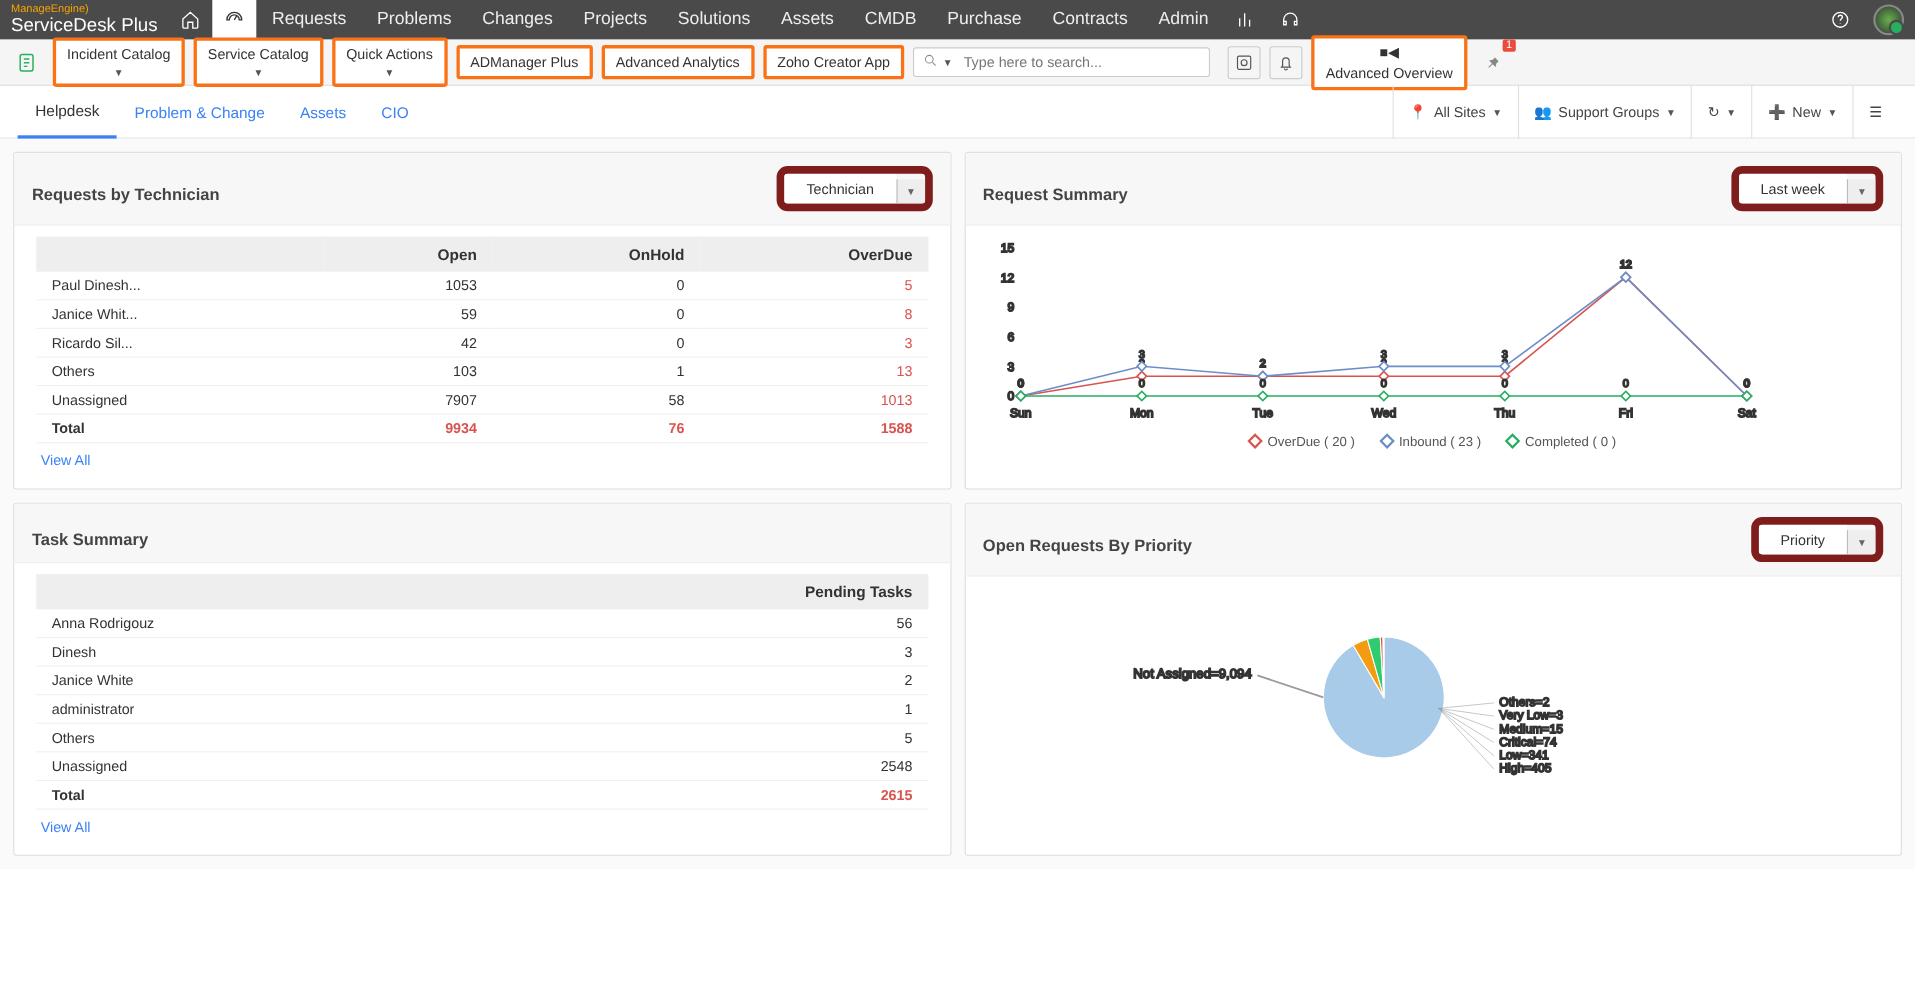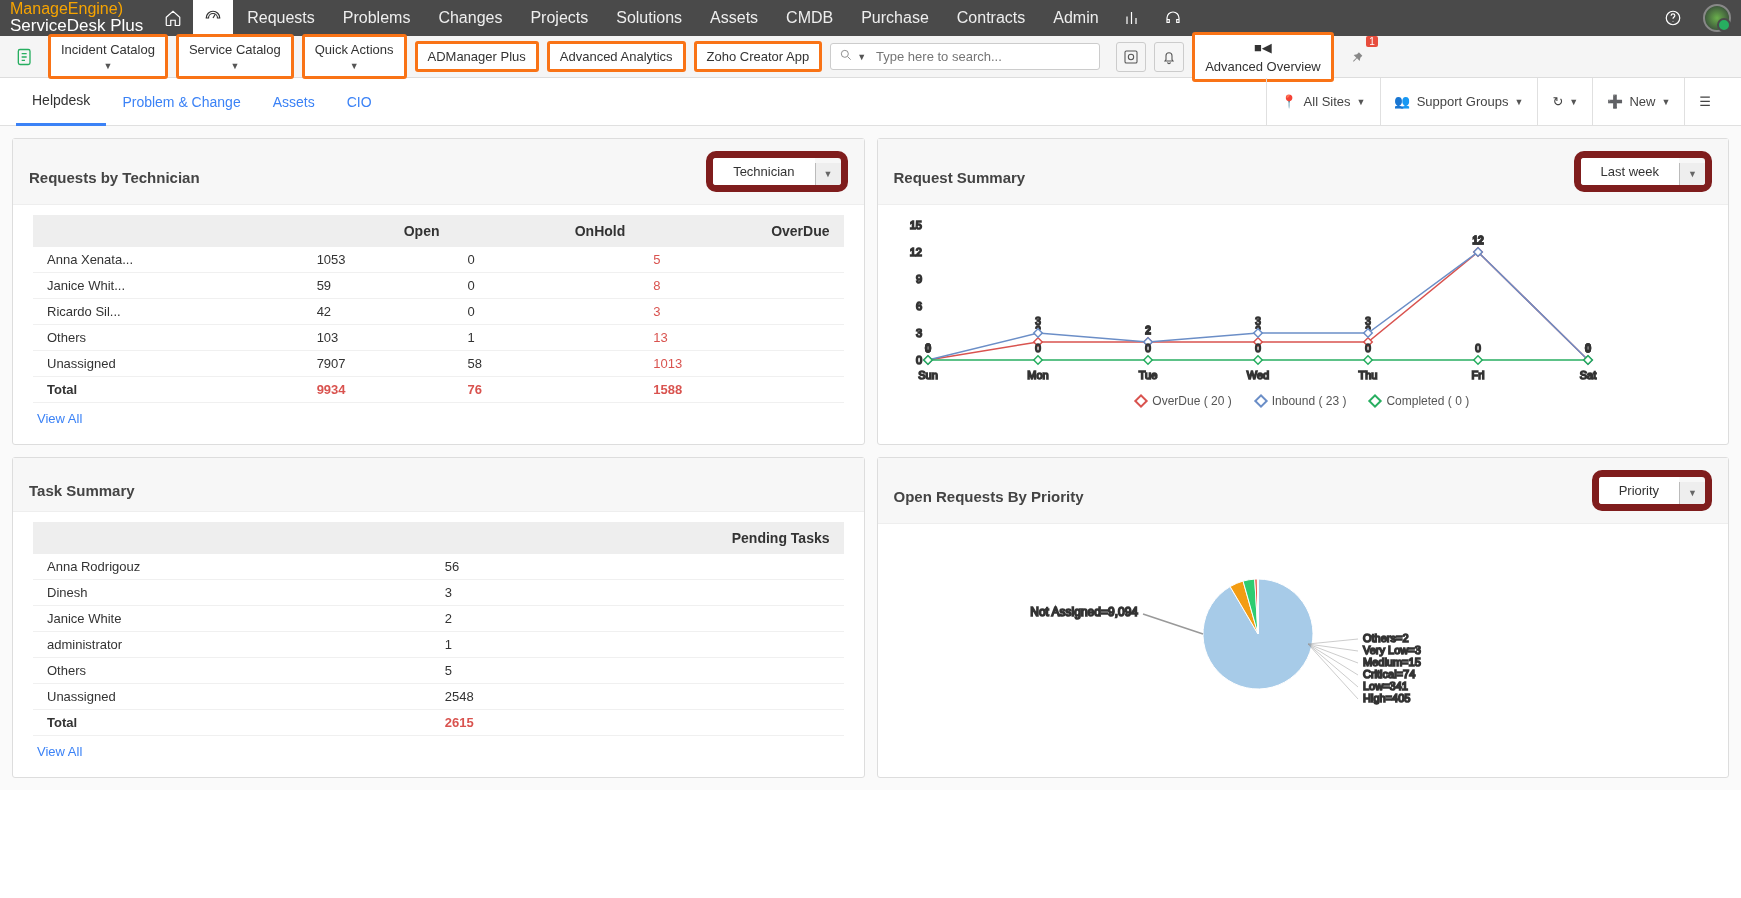--- a/index.html
+++ b/index.html
@@ -1,21 +1,21 @@
 <!DOCTYPE html>
 <html><head>
 <meta charset="utf-8">
 <style>
 * { box-sizing: border-box; margin: 0; padding: 0; }
 body { font-family: -apple-system, Helvetica, Arial, sans-serif; font-size: 13px; color: #333; background: #fff; width: 1741px; }
 
 
 .topnav { background: #4a4a4a; color: #fff; display: flex; align-items: center; height: 36px; padding: 0 10px; }
 .logo { font-size: 12px; line-height: 1.1; margin-right: 10px; }
-.logo .me { color: #d0d0d0; font-size: 16px; }
+.logo .me { color: #d0d0d0; font-size: 10px; }
 .logo .me span { color: #f7a400; }
 .logo .sd { font-size: 17px; font-weight: 300; }
 .topnav .navicon { width: 40px; height: 36px; display: flex; align-items: center; justify-content: center; cursor: pointer; }
 .topnav .navicon.active { background: #fff; color: #333; }
 .topnav .navitem { padding: 0 14px; height: 36px; display: flex; align-items: center; cursor: pointer; font-size: 16px; color: #eee; }
 .topnav .spacer { flex: 1; }
 .avatar { width: 28px; height: 28px; border-radius: 50%; background: radial-gradient(#6ab04c, #2d3436); margin-left: 10px; border: 2px solid #888; position:relative;}
 .avatar::after{content:"";position:absolute;right:-2px;bottom:-2px;width:10px;height:10px;border-radius:50%;background:#27ae60;border:2px solid #4a4a4a;}
 
 svg { stroke: currentColor; fill: none; stroke-width: 1.6; }
@@ -43,21 +43,21 @@
 .cardhead { display: flex; align-items: center; justify-content: space-between; padding: 12px 16px; background: #f7f7f7; border-bottom: 1px solid #eee; }
 .cardhead h3 { font-size: 15px; font-weight: 600; color: #444; margin-top: 12px; }
 .ddl { display: inline-flex; border: 7px solid #7f1d1d; border-radius: 10px; overflow: hidden; align-items: flex-end; }
 .ddl .val { padding: 6px 20px; background: #fff; font-size: 13px; }
 .ddl .arr { padding: 6px 8px; background: #eee; border-left: 1px solid #bbb; font-size: 9px; color: #666; }
 .cardbody { padding: 10px 20px; }
 
 table.data { width: 100%; border-collapse: collapse; }
 table.data th { text-align: right; padding: 8px 14px; background: #eee; font-weight: 600; font-size: 14px; }
 table.data th:first-child { text-align: left; }
-table.data td { padding: 5px 14px; border-bottom: 1px solid #f0f0f0; font-size: 13px; }
+table.data td { padding: 5px 14px; text-align: right; border-bottom: 1px solid #f0f0f0; font-size: 13px; }
 table.data td:first-child { text-align: left; }
 .overdue { color: #d9534f; }
 .totalrow td { font-weight: 700; color: #d9534f; }
 .totalrow td:first-child { color: #333; }
 .viewall { color: #3b82f6; padding: 8px 4px; display: inline-block; cursor: pointer; }
 
 
 .chartlegend { display: flex; gap: 24px; justify-content: center; padding: 6px 0; font-size: 12px; color: #555; }
 .lg { display: flex; align-items: center; gap: 6px; }
 .lg .sw { width: 10px; height: 10px; border: 2px solid; transform: rotate(45deg); background: #fff; }
@@ -208,21 +208,21 @@
         <thead>
             <tr>
           <th></th>
           <th>Open</th>
           <th>OnHold</th>
           <th>OverDue</th>
         </tr>
           </thead>
         <tbody id="w1body">
             <tr>
-              <td>Anna Xenata...</td>
+              <td>Paul Dinesh...</td>
               <td>1053</td>
               <td>0</td>
               <td class="overdue">5</td>
             </tr>
             <tr>
               <td>Janice Whit...</td>
               <td>59</td>
               <td>0</td>
               <td class="overdue">8</td>
             </tr>

